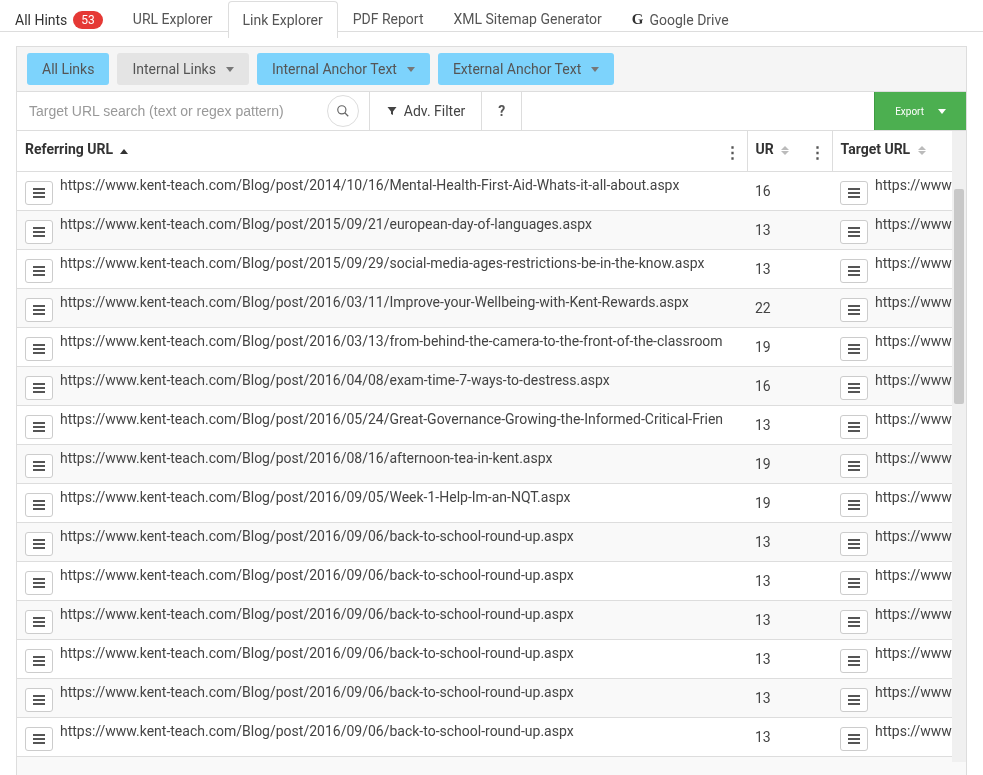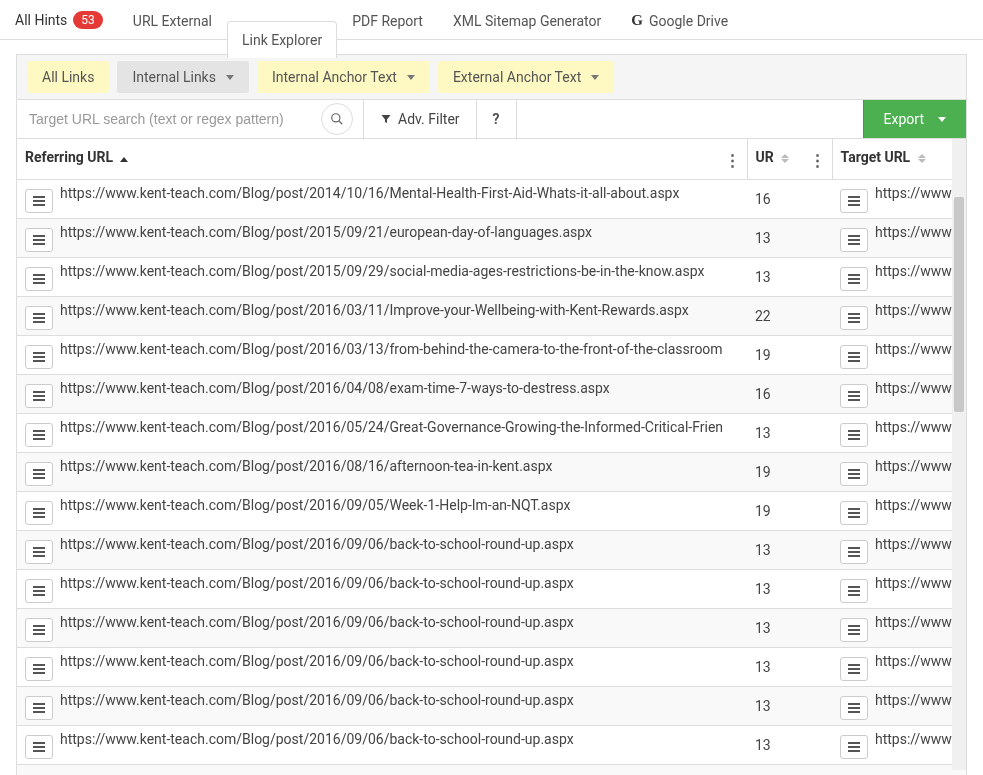--- a/index.html
+++ b/index.html
@@ -5,43 +5,43 @@
 * { box-sizing: border-box; margin: 0; padding: 0; }
 body {
   font-family: -apple-system, "Segoe UI", Roboto, "Helvetica Neue", Arial, sans-serif;
   font-size: 14px;
   color: #333;
   background: #fff;
   width: 983px;
 }
 .top-tabs {
   display: flex;
-  align-items: flex-end;
+  align-items: flex-start;
   border-bottom: 1px solid #ddd;
   padding: 0;
-  height: 40px;
+  height: 32px;
 }
 .top-tab {
   padding: 10px 14px;
   cursor: pointer;
   color: #555;
   border: 1px solid transparent;
   border-bottom: none;
   display: flex;
   align-items: center;
   gap: 6px;
   font-size: 14px;
   white-space: nowrap;
 }
 .top-tab.active {
   border-color: #ddd;
   border-radius: 4px 4px 0 0;
   background: #fff;
   position: relative;
-  top: 19px;
+  top: 1px;
   color: #555;
 }
 .top-tab:first-child { color: #333; }
 .badge {
   background: #e53935;
   color: #fff;
   border-radius: 999px;
   padding: 2px 8px;
   font-size: 12px;
   display: inline-block;
@@ -66,21 +66,21 @@
   display: flex;
   align-items: center;
   background: #f5f5f5;
   padding: 6px 10px;
   gap: 8px;
   border-bottom: 1px solid #ddd;
 }
 .sub-tab {
   padding: 7px 14px;
   cursor: pointer;
-  background: #fef9c3;
+  background: #7dd3fc;
   border: 1px solid transparent;
   border-radius: 3px;
   display: flex;
   align-items: center;
   gap: 6px;
   color: #555;
   font-size: 14px;
 }
 .sub-tab.active {
   background: #e4e4e4;
@@ -139,21 +139,21 @@
 }
 .spacer { flex: 1; }
 .export-btn {
   background: #4caf50;
   color: #fff;
   padding: 0 20px;
   display: flex;
   align-items: center;
   gap: 10px;
   cursor: pointer;
-  font-size: 14px;
+  font-size: 10px;
   border-left: 1px solid #3e9c42;
 }
 .export-btn .caret-down { border-top-color: #fff; }
 
 .table-wrap {
   overflow: hidden;
   position: relative;
 }
 .table-scroll {
   overflow-x: hidden;
@@ -257,21 +257,21 @@
 </style>
 </head>
 <body>
 
 <div class="top-tabs">
   <div class="top-tab">
     <span>All Hints</span>
     <span class="badge">53</span>
   </div>
   <div class="top-tab">
-      <span>URL External</span>
+      <span>URL Explorer</span>
     </div>
   <div class="top-tab active">
       <span>Link Explorer</span>
     </div>
   <div class="top-tab">
       <span>PDF Report</span>
     </div>
   <div class="top-tab">
       <span>XML Sitemap Generator</span>
     </div>

